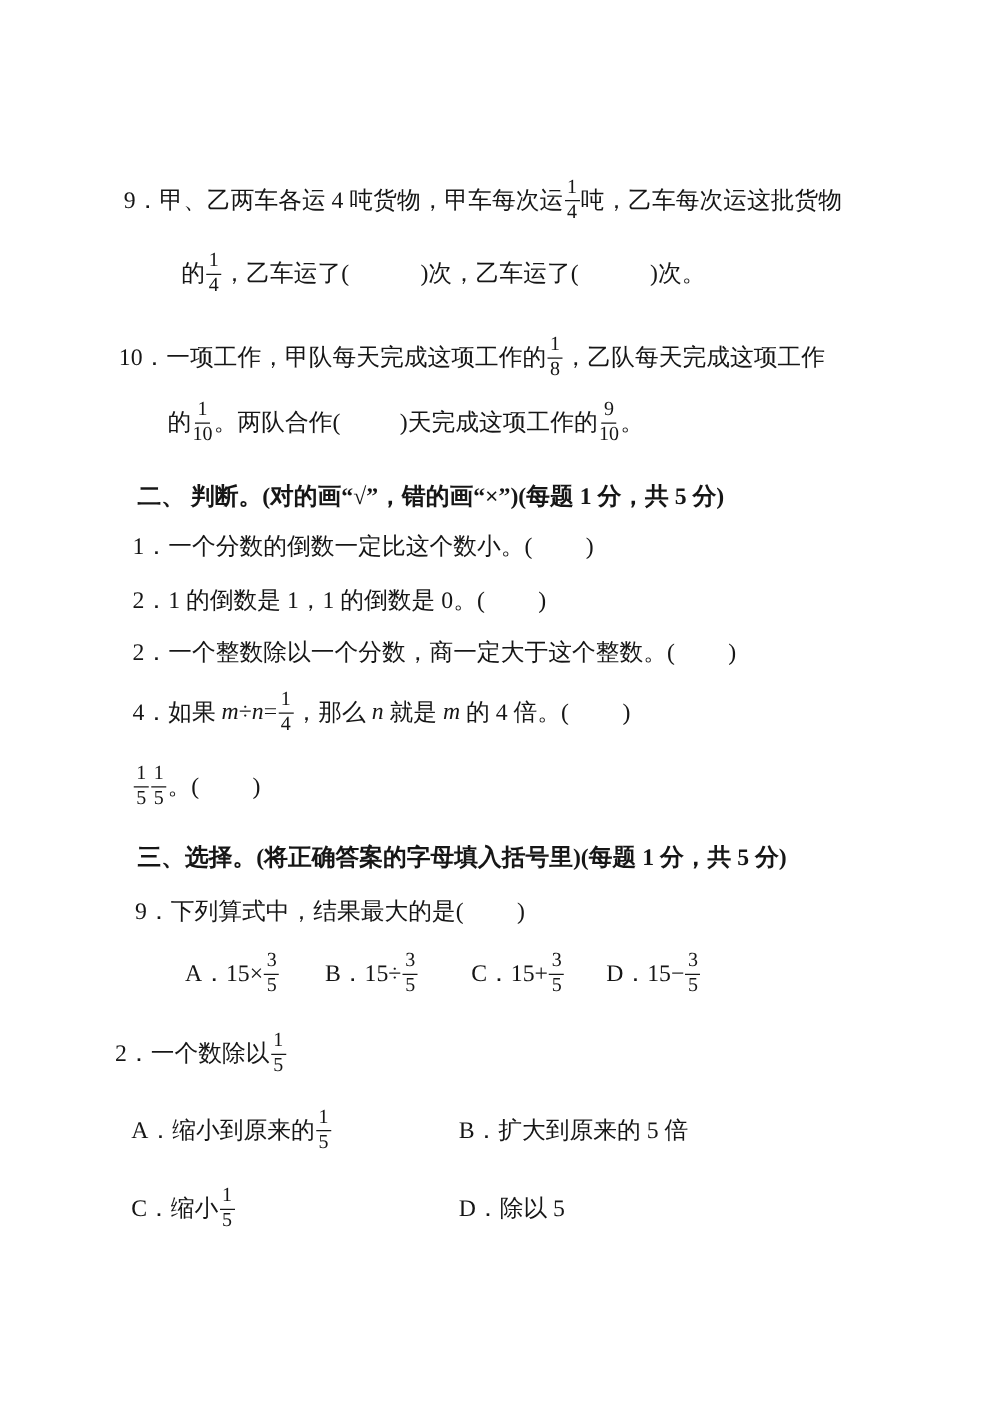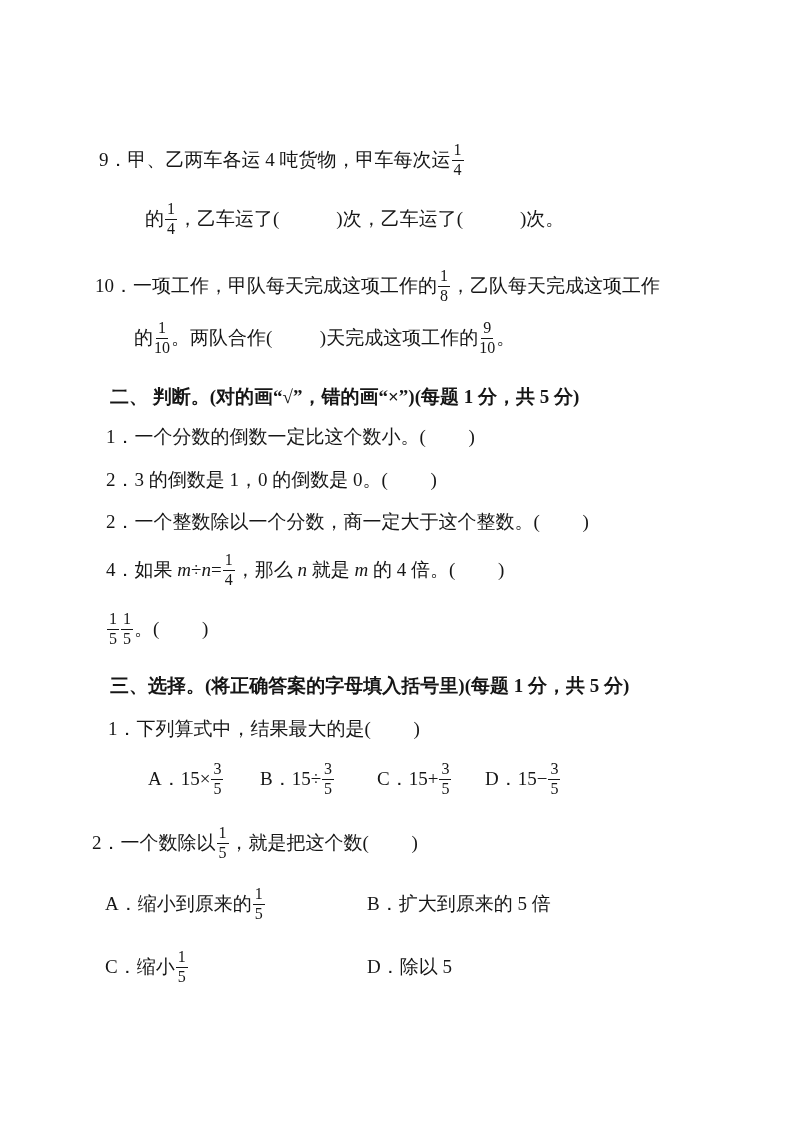--- a/index.html
+++ b/index.html
@@ -44,42 +44,42 @@
     padding-top: 1px;
   }
   .it { font-style: italic; }
 </style>
 </head>
 <body>
 
 <div class="page" style="background: rgb(255, 255, 255); color: rgb(22, 22, 22);">
 
   <section>
-    <div class="line" style="left:99px;  top:138px"><span>9．甲、乙两车各运 4 吨货物，甲车每次运</span><span class="frac"><span class="fnum">1</span><span class="fden">4</span></span></div>
+    <div class="line" style="left:99px;  top:138px"><span>9．甲、乙两车各运 4 吨货物，甲车每次运</span><span class="frac"><span class="fnum">1</span><span class="fden">4</span></span><span>吨，乙车每次运这批货物</span></div>
     <div class="line" style="left:145px; top:197px"><span>的</span><span class="frac"><span class="fnum">1</span><span class="fden">4</span></span><span>，乙车运了(            )次，乙车运了(            )次。</span></div>
     <div class="line" style="left:95px;  top:264px"><span>10．一项工作，甲队每天完成这项工作的</span><span class="frac"><span class="fnum">1</span><span class="fden">8</span></span><span>，乙队每天完成这项工作</span></div>
     <div class="line" style="left:134px; top:316px"><span>的</span><span class="frac"><span class="fnum">1</span><span class="fden">10</span></span><span>。两队合作(          )天完成这项工作的</span><span class="frac"><span class="fnum">9</span><span class="fden">10</span></span><span>。</span></div>
   </section>
 
   <section>
     <div class="line heading" style="left:110px; top:375px">二、 判断。(对的画“√”，错的画“×”)(每题 1 分，共 5 分)</div>
     <div class="line" style="left:106px; top:415px"><span>1．一个分数的倒数一定比这个数小。(         )</span></div>
-    <div class="line" style="left:106px; top:458px"><span>2．3 的倒数是 1，0 的倒数是 0。(         )</span></div>
+    <div class="line" style="left:106px; top:458px"><span>2．1 的倒数是 1，1 的倒数是 0。(         )</span></div>
     <div class="line" style="left:106px; top:500px"><span>2．一个整数除以一个分数，商一定大于这个整数。(         )</span></div>
     <div class="line" style="left:106px; top:548px"><span>4．如果 </span><span class="it">m</span><span>÷</span><span class="it">n</span><span>=</span><span class="frac"><span class="fnum">1</span><span class="fden">4</span></span><span>，那么 </span><span class="it">n</span><span> 就是 </span><span class="it">m</span><span> 的 4 倍。(         )</span></div>
     <div class="line" style="left:106px; top:607px"><span class="frac"><span class="fnum">1</span><span class="fden">5</span></span><span class="frac"><span class="fnum">1</span><span class="fden">5</span></span><span>。(         )</span></div>
   </section>
 
   <section>
     <div class="line heading" style="left:110px; top:664px">三、选择。(将正确答案的字母填入括号里)(每题 1 分，共 5 分)</div>
-    <div class="line" style="left:108px; top:707px"><span>1．下列算式中，结果最大的是(         )</span></div>
+    <div class="line" style="left:108px; top:707px"><span>9．下列算式中，结果最大的是(         )</span></div>
     <div class="line" style="left:148px; top:757px"><span>A．15×</span><span class="frac"><span class="fnum">3</span><span class="fden">5</span></span></div>
     <div class="line" style="left:260px; top:757px"><span>B．15÷</span><span class="frac"><span class="fnum">3</span><span class="fden">5</span></span></div>
     <div class="line" style="left:377px; top:757px"><span>C．15+</span><span class="frac"><span class="fnum">3</span><span class="fden">5</span></span></div>
     <div class="line" style="left:485px; top:757px"><span>D．15−</span><span class="frac"><span class="fnum">3</span><span class="fden">5</span></span></div>
-    <div class="line" style="left:92px; top:821px"><span>2．一个数除以</span><span class="frac"><span class="fnum">1</span><span class="fden">5</span></span><span>，就是把这个数(         )</span></div>
+    <div class="line" style="left:92px; top:821px"><span>2．一个数除以</span><span class="frac"><span class="fnum">1</span><span class="fden">5</span></span></div>
     <div class="line" style="left:105px; top:882px"><span>A．缩小到原来的</span><span class="frac"><span class="fnum">1</span><span class="fden">5</span></span></div>
     <div class="line" style="left:367px; top:882px"><span>B．扩大到原来的 5 倍</span></div>
     <div class="line" style="left:105px; top:945px"><span>C．缩小</span><span class="frac"><span class="fnum">1</span><span class="fden">5</span></span></div>
     <div class="line" style="left:367px; top:945px"><span>D．除以 5</span></div>
   </section>
 
 </div>
 
 </body></html>

